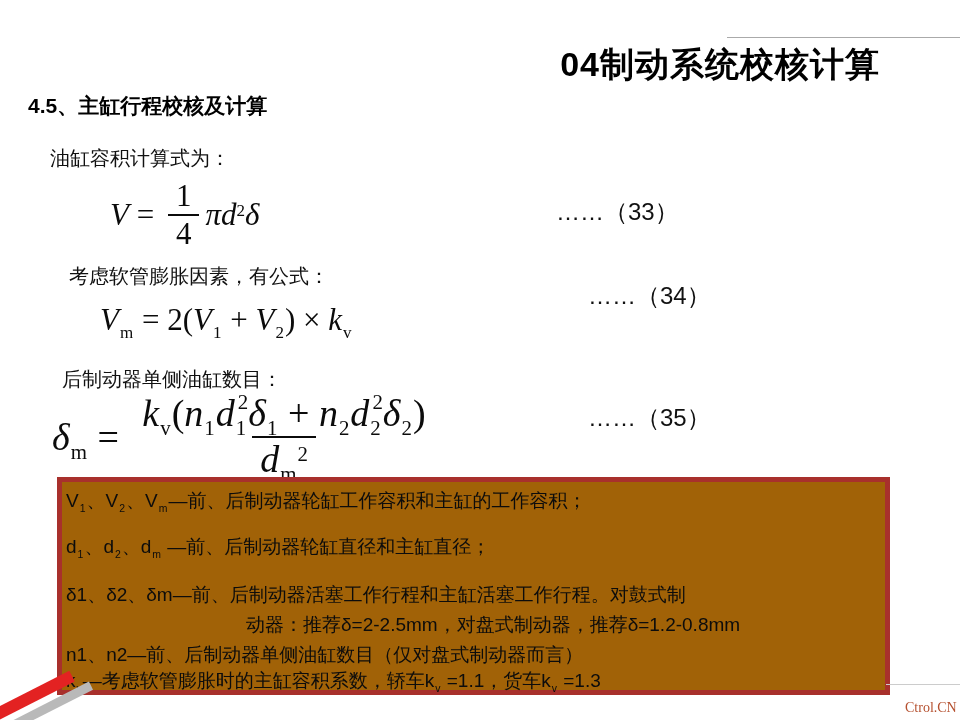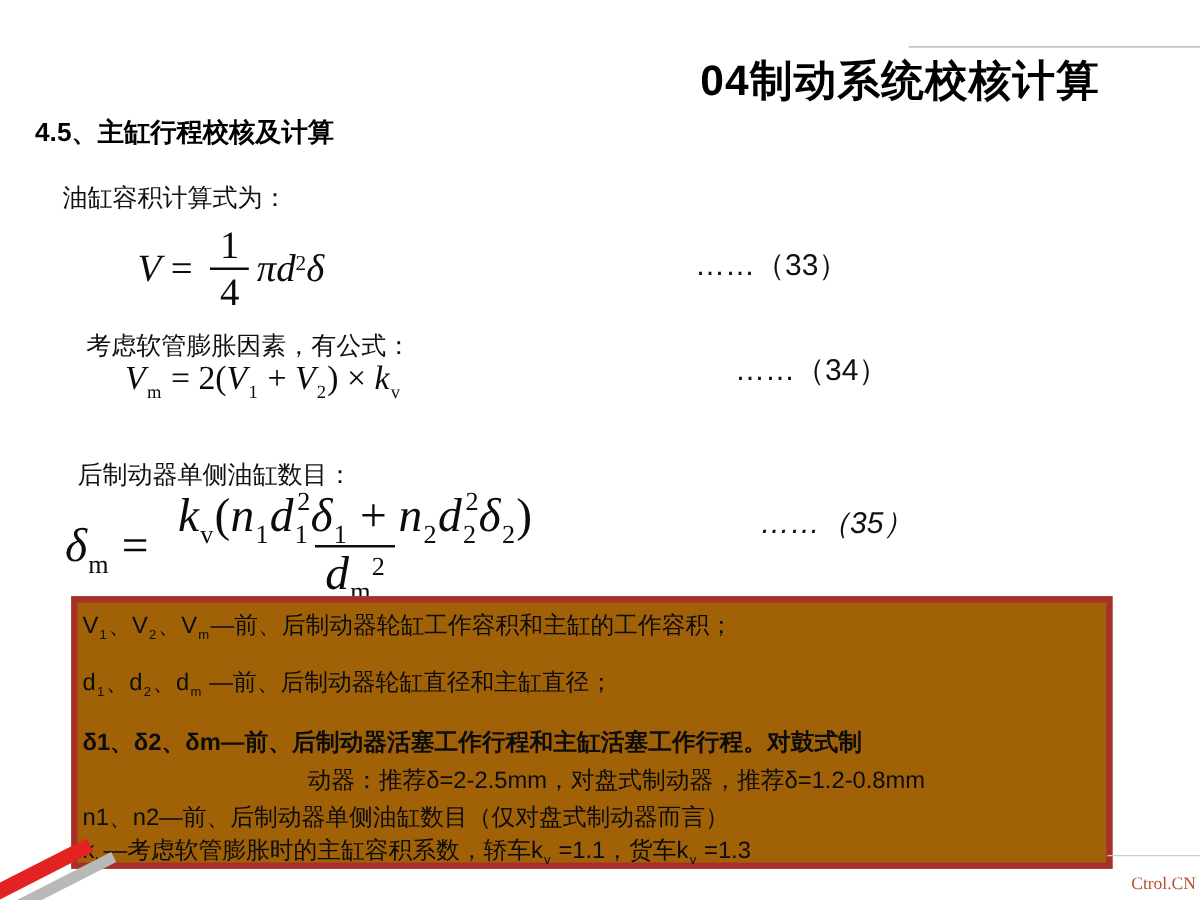--- a/index.html
+++ b/index.html
@@ -12,43 +12,43 @@
   .slide-title{position:absolute;right:80px;top:42px;font-size:34px;font-weight:bold;letter-spacing:1px;color:#000;}
   
   .section-heading{position:absolute;left:28px;top:92px;font-size:21px;font-weight:bold;color:#000;}
   .intro{position:absolute;font-size:20px;color:#111;}
   .intro1{left:50px;top:145px;}
   .intro2{left:50px;top:263px;margin-left:19px;}
   .intro3{left:62px;top:366px;}
   
   .formula{position:absolute;display:flex;align-items:center;font-family:"Liberation Serif",serif;color:#0b0b0b;}
   .f33{left:110px;top:178px;font-size:31px;}
-  .f34{left:100px;top:287px;font-size:27px;}
+  .f34{left:100px;top:302px;font-size:31px;}
   .f35{left:52px;top:392px;font-size:38px;}
   .frac{display:inline-flex;flex-direction:column;align-items:center;margin:0 6px;}
   .fnum,.fden{line-height:1.15;padding:0 8px;text-align:center;}
   .fden{border-top:2px solid #0b0b0b;}
   .it{font-style:italic;}
   .sb{font-size:.55em;position:relative;top:.45em;margin:0 1px;}
   .sp{font-size:.55em;position:relative;top:-.5em;}
   .sp.stk{margin-left:-.45em;top:-.8em;}
   
   .eqnum{position:absolute;font-size:24px;color:#111;}
   .eq33{left:556px;top:196px;}
   .eq34{left:588px;top:280px;}
-  .eq35{left:608px;top:402px;font-style:italic;}
+  .eq35{left:588px;top:402px;}
   
   .notes-box{
     position:absolute;left:57px;top:477px;width:833px;height:218px;box-sizing:border-box;
     border:5px solid var(--box-border,#a8302c);background:#a16207;padding:6px 4px 0 4px;
     font-size:19px;line-height:26px;color:#0c0c0c;
   }
   .note-line{white-space:nowrap;}
   .note-line:nth-child(2){margin-top:17px;}
-  .note-line:nth-child(3){margin-top:19px;font-weight:bold;}
+  .note-line:nth-child(3){margin-top:19px;}
   .note-line:nth-child(4){margin-top:4px;padding-left:180px;}
   .note-line:nth-child(5){margin-top:4px;}
   .note-line:nth-child(6){margin-top:0;}
   
   .ribbon{position:absolute;transform:rotate(-27deg);}
   .ribbon-red{left:-15px;top:691px;width:92px;height:12px;background:var(--ribbon-red,#e32222);}
   .ribbon-gray{left:4px;top:702px;width:92px;height:9px;background:var(--ribbon-gray,#b9b9b9);}
   .ftr-divider{position:absolute;left:886px;top:684px;width:74px;height:1px;background:#cccccc;}
   .watermark{position:absolute;left:905px;top:700px;font-family:"Liberation Serif",serif;font-size:14px;color:var(--watermark,#b5502f);}
 </style>

